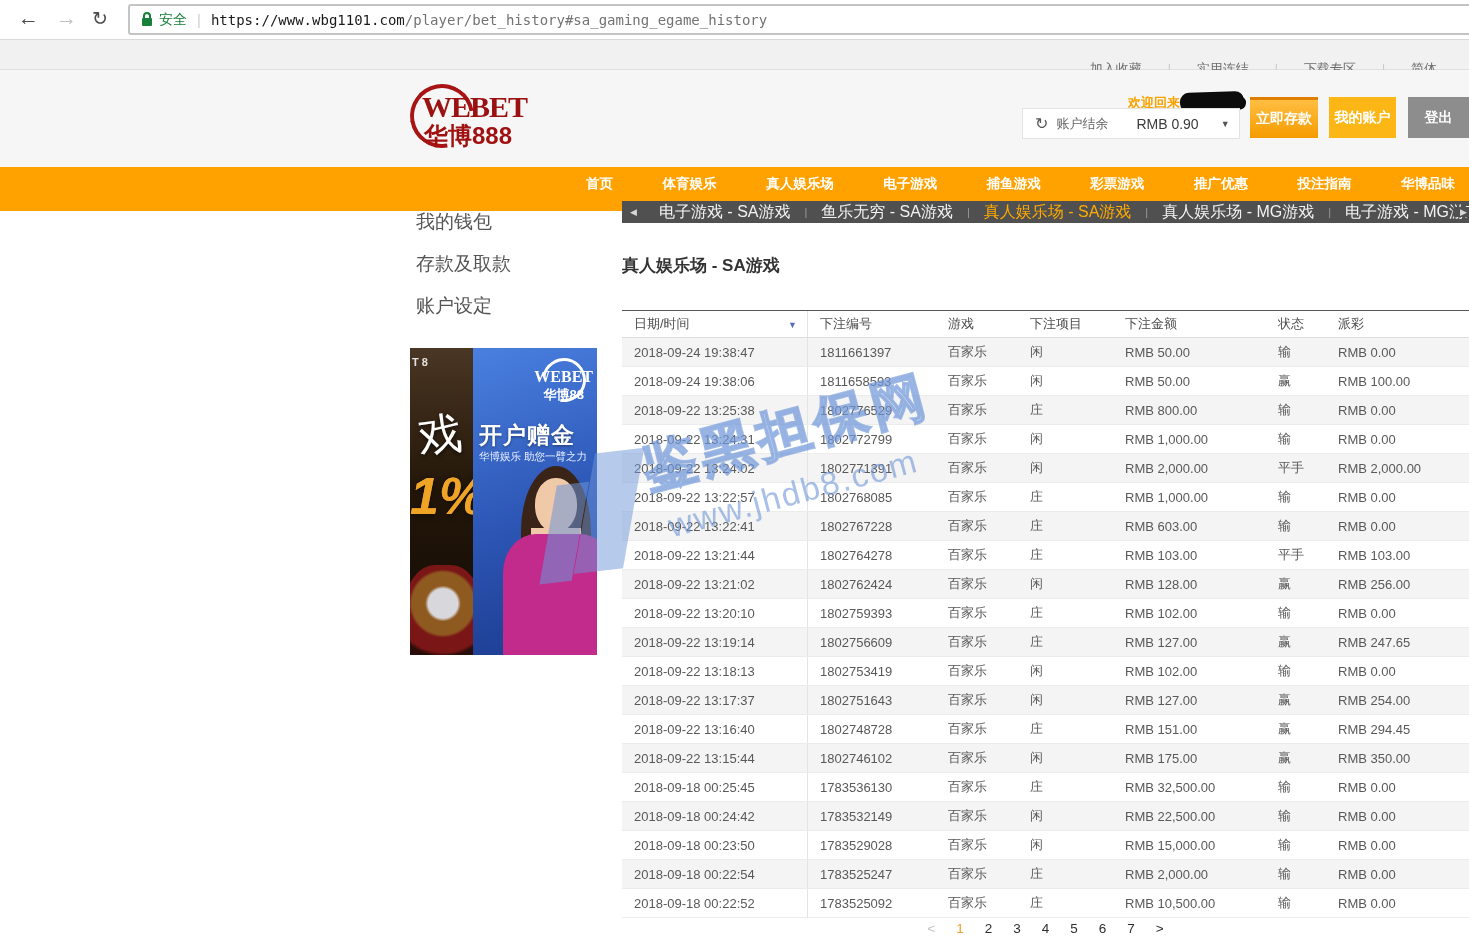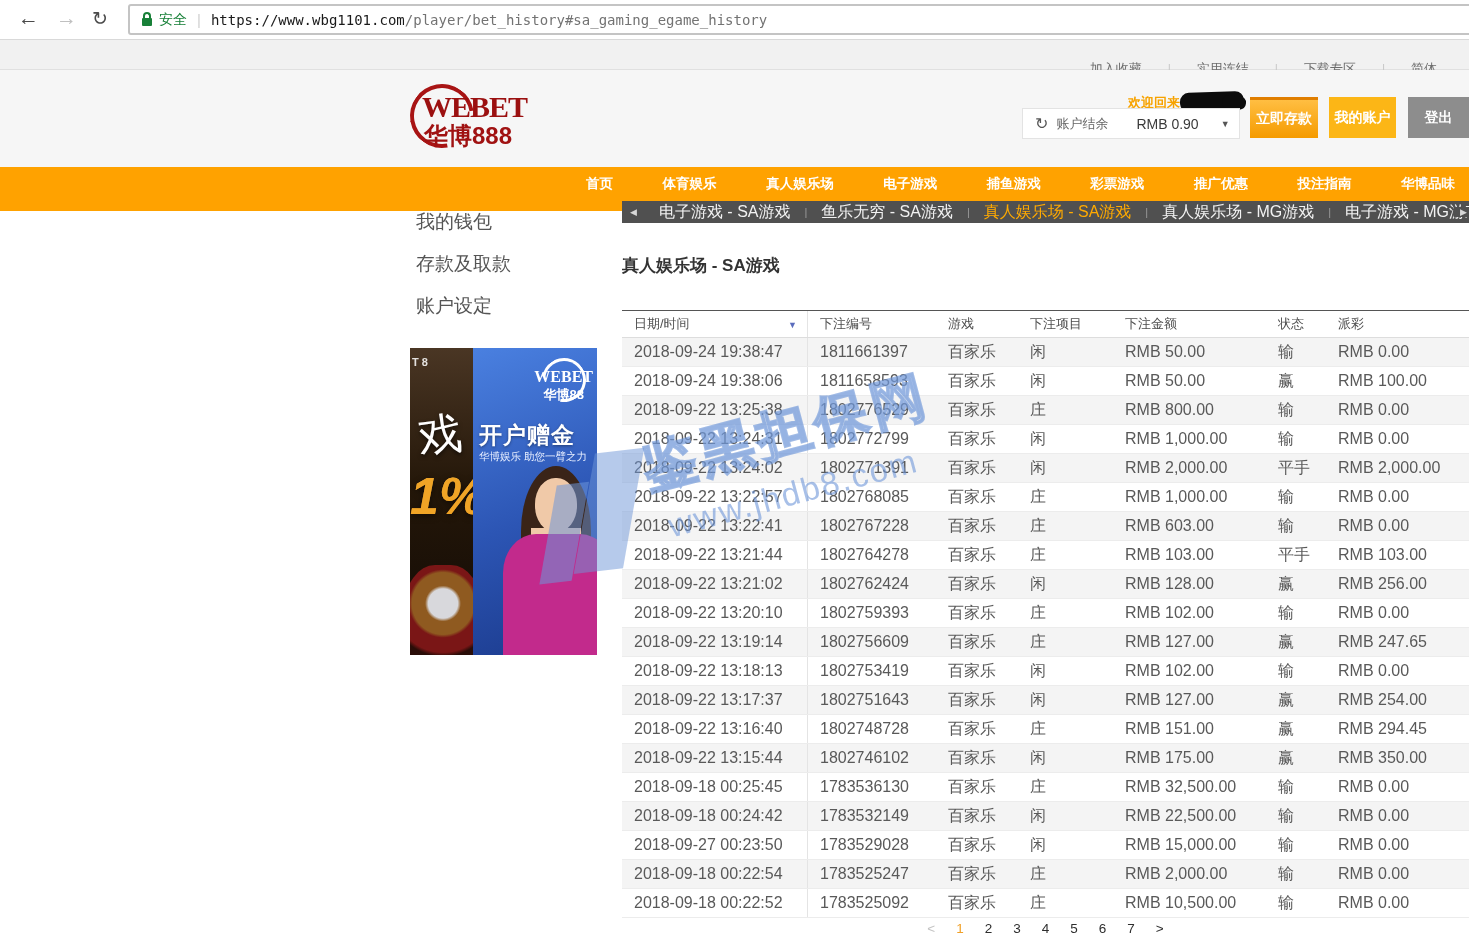--- a/index.html
+++ b/index.html
@@ -87,21 +87,21 @@
   .tab-items { display:flex; align-items:center; }
   .tab-item { color:#f2f2f2; font-size:16px; padding:0 14px; cursor:pointer; white-space:nowrap; }
   .tab-item.active { color:#ffaa00; }
   .tab-sep { color:#9a9a9a; font-size:11px; }
 
   
   .page-title { position:absolute; left:622px; top:254px; font-size:17px; font-weight:bold; color:#333; }
 
   .bet-table { position:absolute; left:622px; top:310px; width:847px; }
   .thead { display:flex; align-items:center; height:28px; border-top:1px solid #555; border-bottom:1px solid #ddd; color:#4d4d4d; font-size:13px; }
-  .trow { display:flex; align-items:center; height:29px; font-size:16px; color:#595959; border-bottom:1px solid #ececec; }
+  .trow { display:flex; align-items:center; height:29px; font-size:13px; color:#595959; border-bottom:1px solid #ececec; }
   .trow.alt { background:#f4f4f4; }
   .c { padding-left:12px; white-space:nowrap; overflow:hidden; }
   .c1 { width:186px; position:relative; align-self:stretch; display:flex; align-items:center; }
   .trow .c1, .thead .c1 { border-right:1px solid #e4e4e4; }
   .c2 { width:128px; } .c3 { width:82px; } .c4 { width:95px; } .c5 { width:153px; } .c6 { width:60px; } .c7 { flex:1; }
   .sort-ico { position:absolute; right:10px; top:9px; font-size:9px; color:#5b6dbd; cursor:pointer; }
 
   
   .pagination { position:absolute; left:622px; top:921px; width:847px; display:flex; justify-content:center; align-items:center; gap:21px; font-size:13.5px; }
   .pg { cursor:pointer; color:#2e2e2e; }
@@ -385,21 +385,21 @@
         <div class="trow alt">
           <div class="c c1">2018-09-18 00:24:42</div>
           <div class="c c2">1783532149</div>
           <div class="c c3">百家乐</div>
           <div class="c c4">闲</div>
           <div class="c c5">RMB 22,500.00</div>
           <div class="c c6">输</div>
           <div class="c c7">RMB 0.00</div>
         </div>
         <div class="trow">
-          <div class="c c1">2018-09-27 00:23:50</div>
+          <div class="c c1">2018-09-18 00:23:50</div>
           <div class="c c2">1783529028</div>
           <div class="c c3">百家乐</div>
           <div class="c c4">闲</div>
           <div class="c c5">RMB 15,000.00</div>
           <div class="c c6">输</div>
           <div class="c c7">RMB 0.00</div>
         </div>
         <div class="trow alt">
           <div class="c c1">2018-09-18 00:22:54</div>
           <div class="c c2">1783525247</div>

